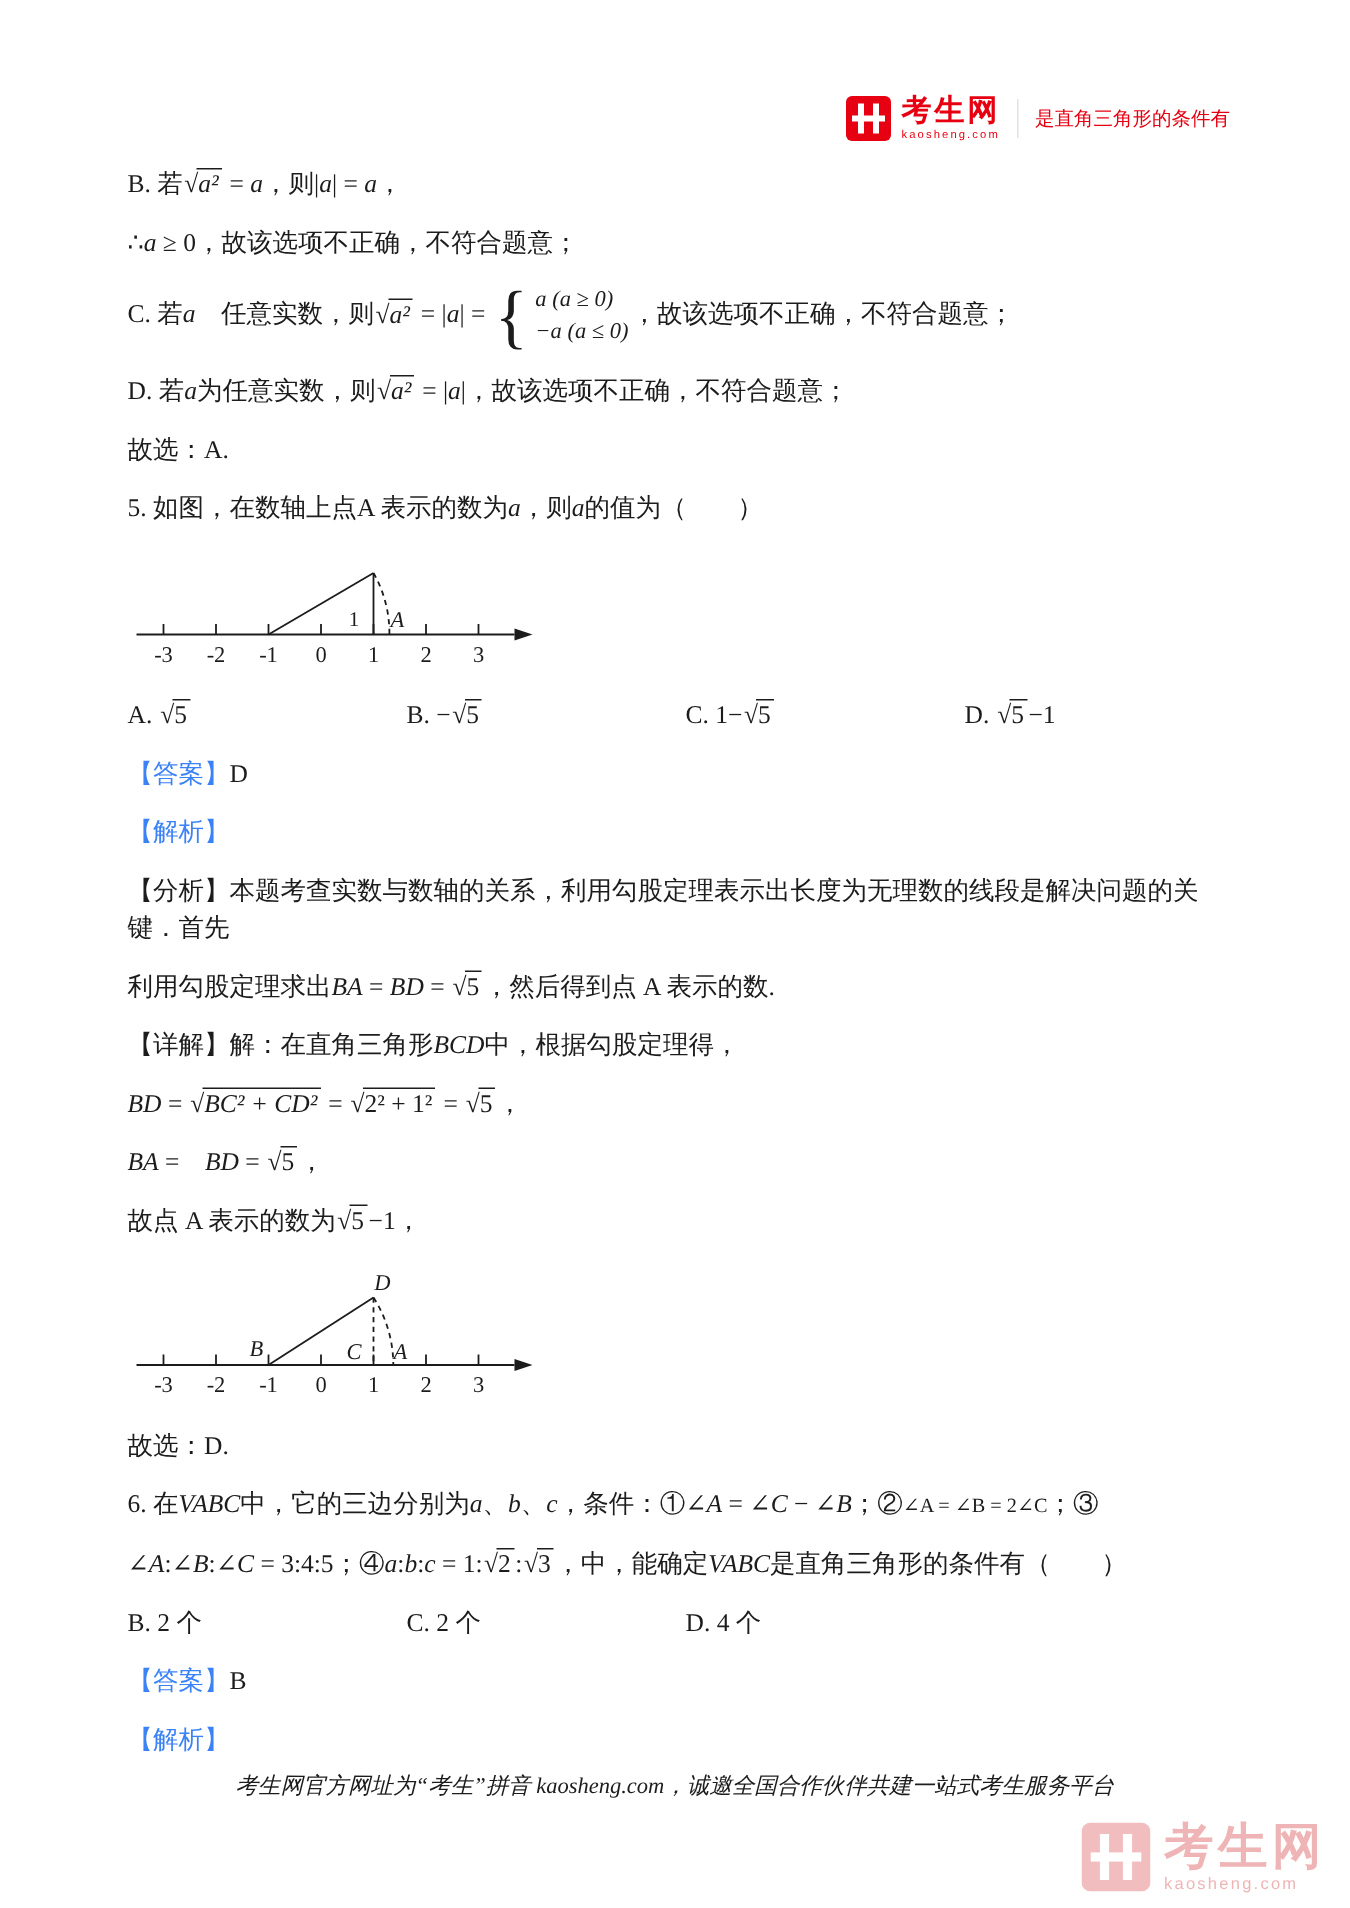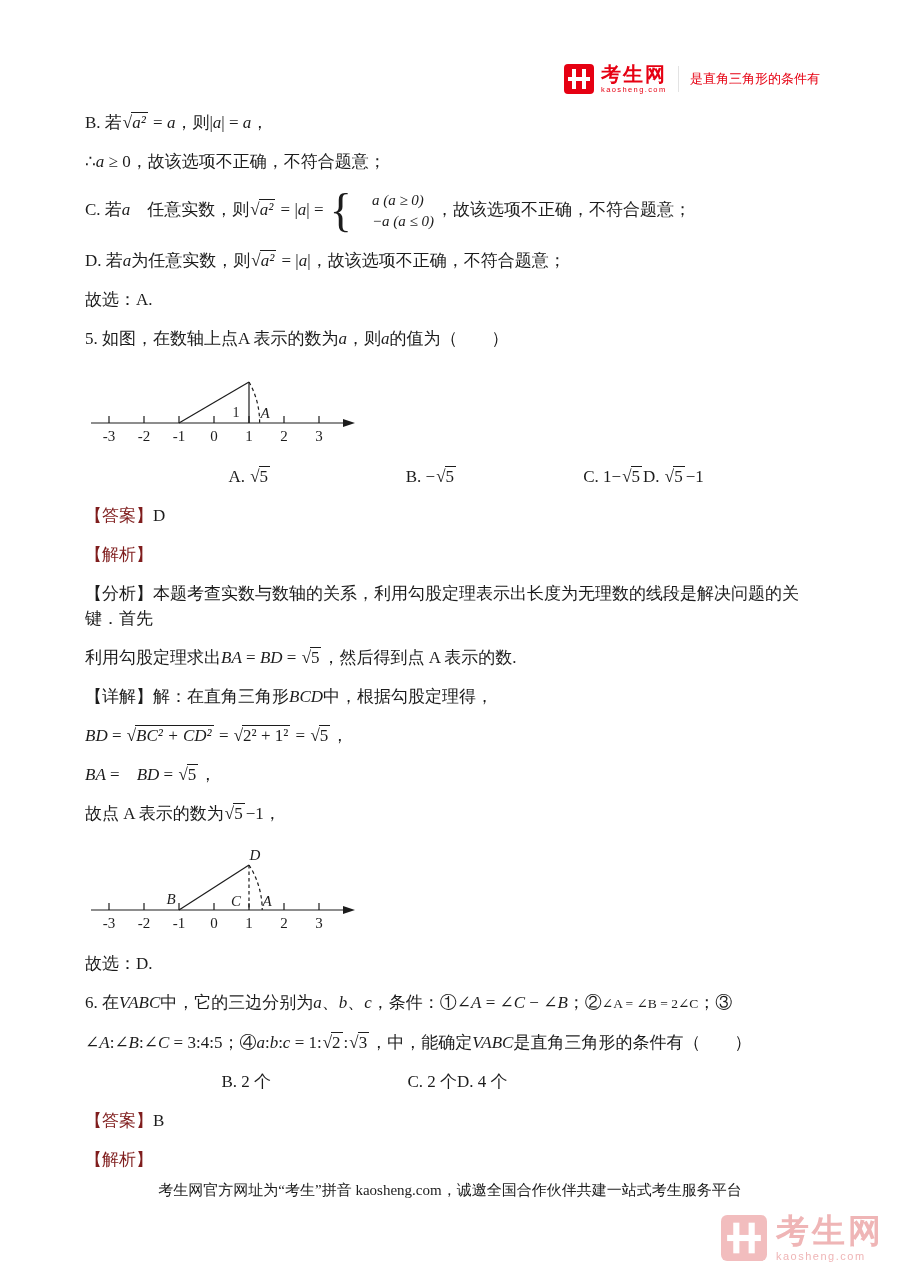--- a/index.html
+++ b/index.html
@@ -2,52 +2,52 @@
 <html><head>
 <meta charset="utf-8">
 <style>
   html,body{margin:0;padding:0;}
   body{width:900px;height:1272px;position:relative;background:#ffffff;
        font-family:"Liberation Serif","DejaVu Serif",serif;color:#1c1c1c;overflow:hidden;}
 
   .content{position:absolute;left:85px;top:110px;width:732px;font-size:17px;}
   .line{line-height:25px;margin-bottom:14px;}
   .it{font-style:italic;}
-  .blue{color:#7f1d1d;}
+  .blue{color:#3b82f6;}
   .sm{font-size:13.5px;}
 
   .sqrt{white-space:nowrap;display:inline-block;margin:0 1px;}
   .rsign{display:inline-block;}
   .srad{display:inline-block;border-top:1.2px solid currentColor;padding:0 2px 0 1px;margin-left:-1px;line-height:1.15;}
 
   .cases{display:inline-flex;align-items:center;vertical-align:middle;margin:0 2px;}
   .brace{font-size:46px;font-weight:400;line-height:1;transform:scaleY(1.03);}
-  .crows{display:inline-flex;flex-direction:column;gap:2px;font-size:15px;line-height:19px;margin-left:20px;justify-content:space-between;}
+  .crows{display:inline-flex;flex-direction:column;gap:2px;font-size:15px;line-height:19px;margin-left:5px;justify-content:space-between;}
 
   .opts{display:flex;}
-  .opt{flex:0 0 186px;text-align:right;}
+  .opt{flex:0 0 186px;}
   .opt:last-child{flex:0 0 auto;}
 
   .numline{margin:4px 0 10px 2px;}
   svg text{font-family:"Liberation Serif","DejaVu Serif",serif;fill:#1c1c1c;}
   .axis{stroke:#1c1c1c;stroke-width:1.2;fill:none;}
   .dash{stroke-dasharray:3.5,3;}
   .tickl{font-size:15px;}
   .ptl{font-size:15px;font-style:italic;}
   .ptn{font-size:14px;}
 
   .brandbar{position:absolute;top:64px;right:80px;display:flex;align-items:center;gap:7px;
             font-family:"Liberation Sans","DejaVu Sans",sans-serif;}
   .brandtxt{display:flex;flex-direction:column;line-height:1;}
   .brand-cn{color:#e60012;font-weight:bold;font-size:20px;letter-spacing:2px;}
   .brand-en{color:#e60012;font-size:7.5px;letter-spacing:1.4px;margin-top:2px;}
   .brand-divider{width:1px;height:26px;background:#e3e3e3;margin:0 4px;}
   .tagline{color:#e60012;font-size:13px;}
 
-  .pagefoot{position:absolute;left:0;right:0;bottom:72px;text-align:center;font-size:15px;color:#1c1c1c;}
+  .pagefoot{position:absolute;left:0;right:0;bottom:72px;text-align:center;font-size:15px;color:#1c1c1c;font-style:italic;}
 
   .watermark{position:absolute;right:16px;bottom:10px;display:flex;align-items:center;gap:9px;
              font-family:"Liberation Sans","DejaVu Sans",sans-serif;}
   .wm-txt{display:flex;flex-direction:column;line-height:1;}
   .wm-cn{color:#efb5b6;font-weight:bold;font-size:33px;letter-spacing:3px;}
   .wm-en{color:#efb5b6;font-size:11px;letter-spacing:1.5px;margin-top:4px;}
 </style>
 </head>
 <body>
 

